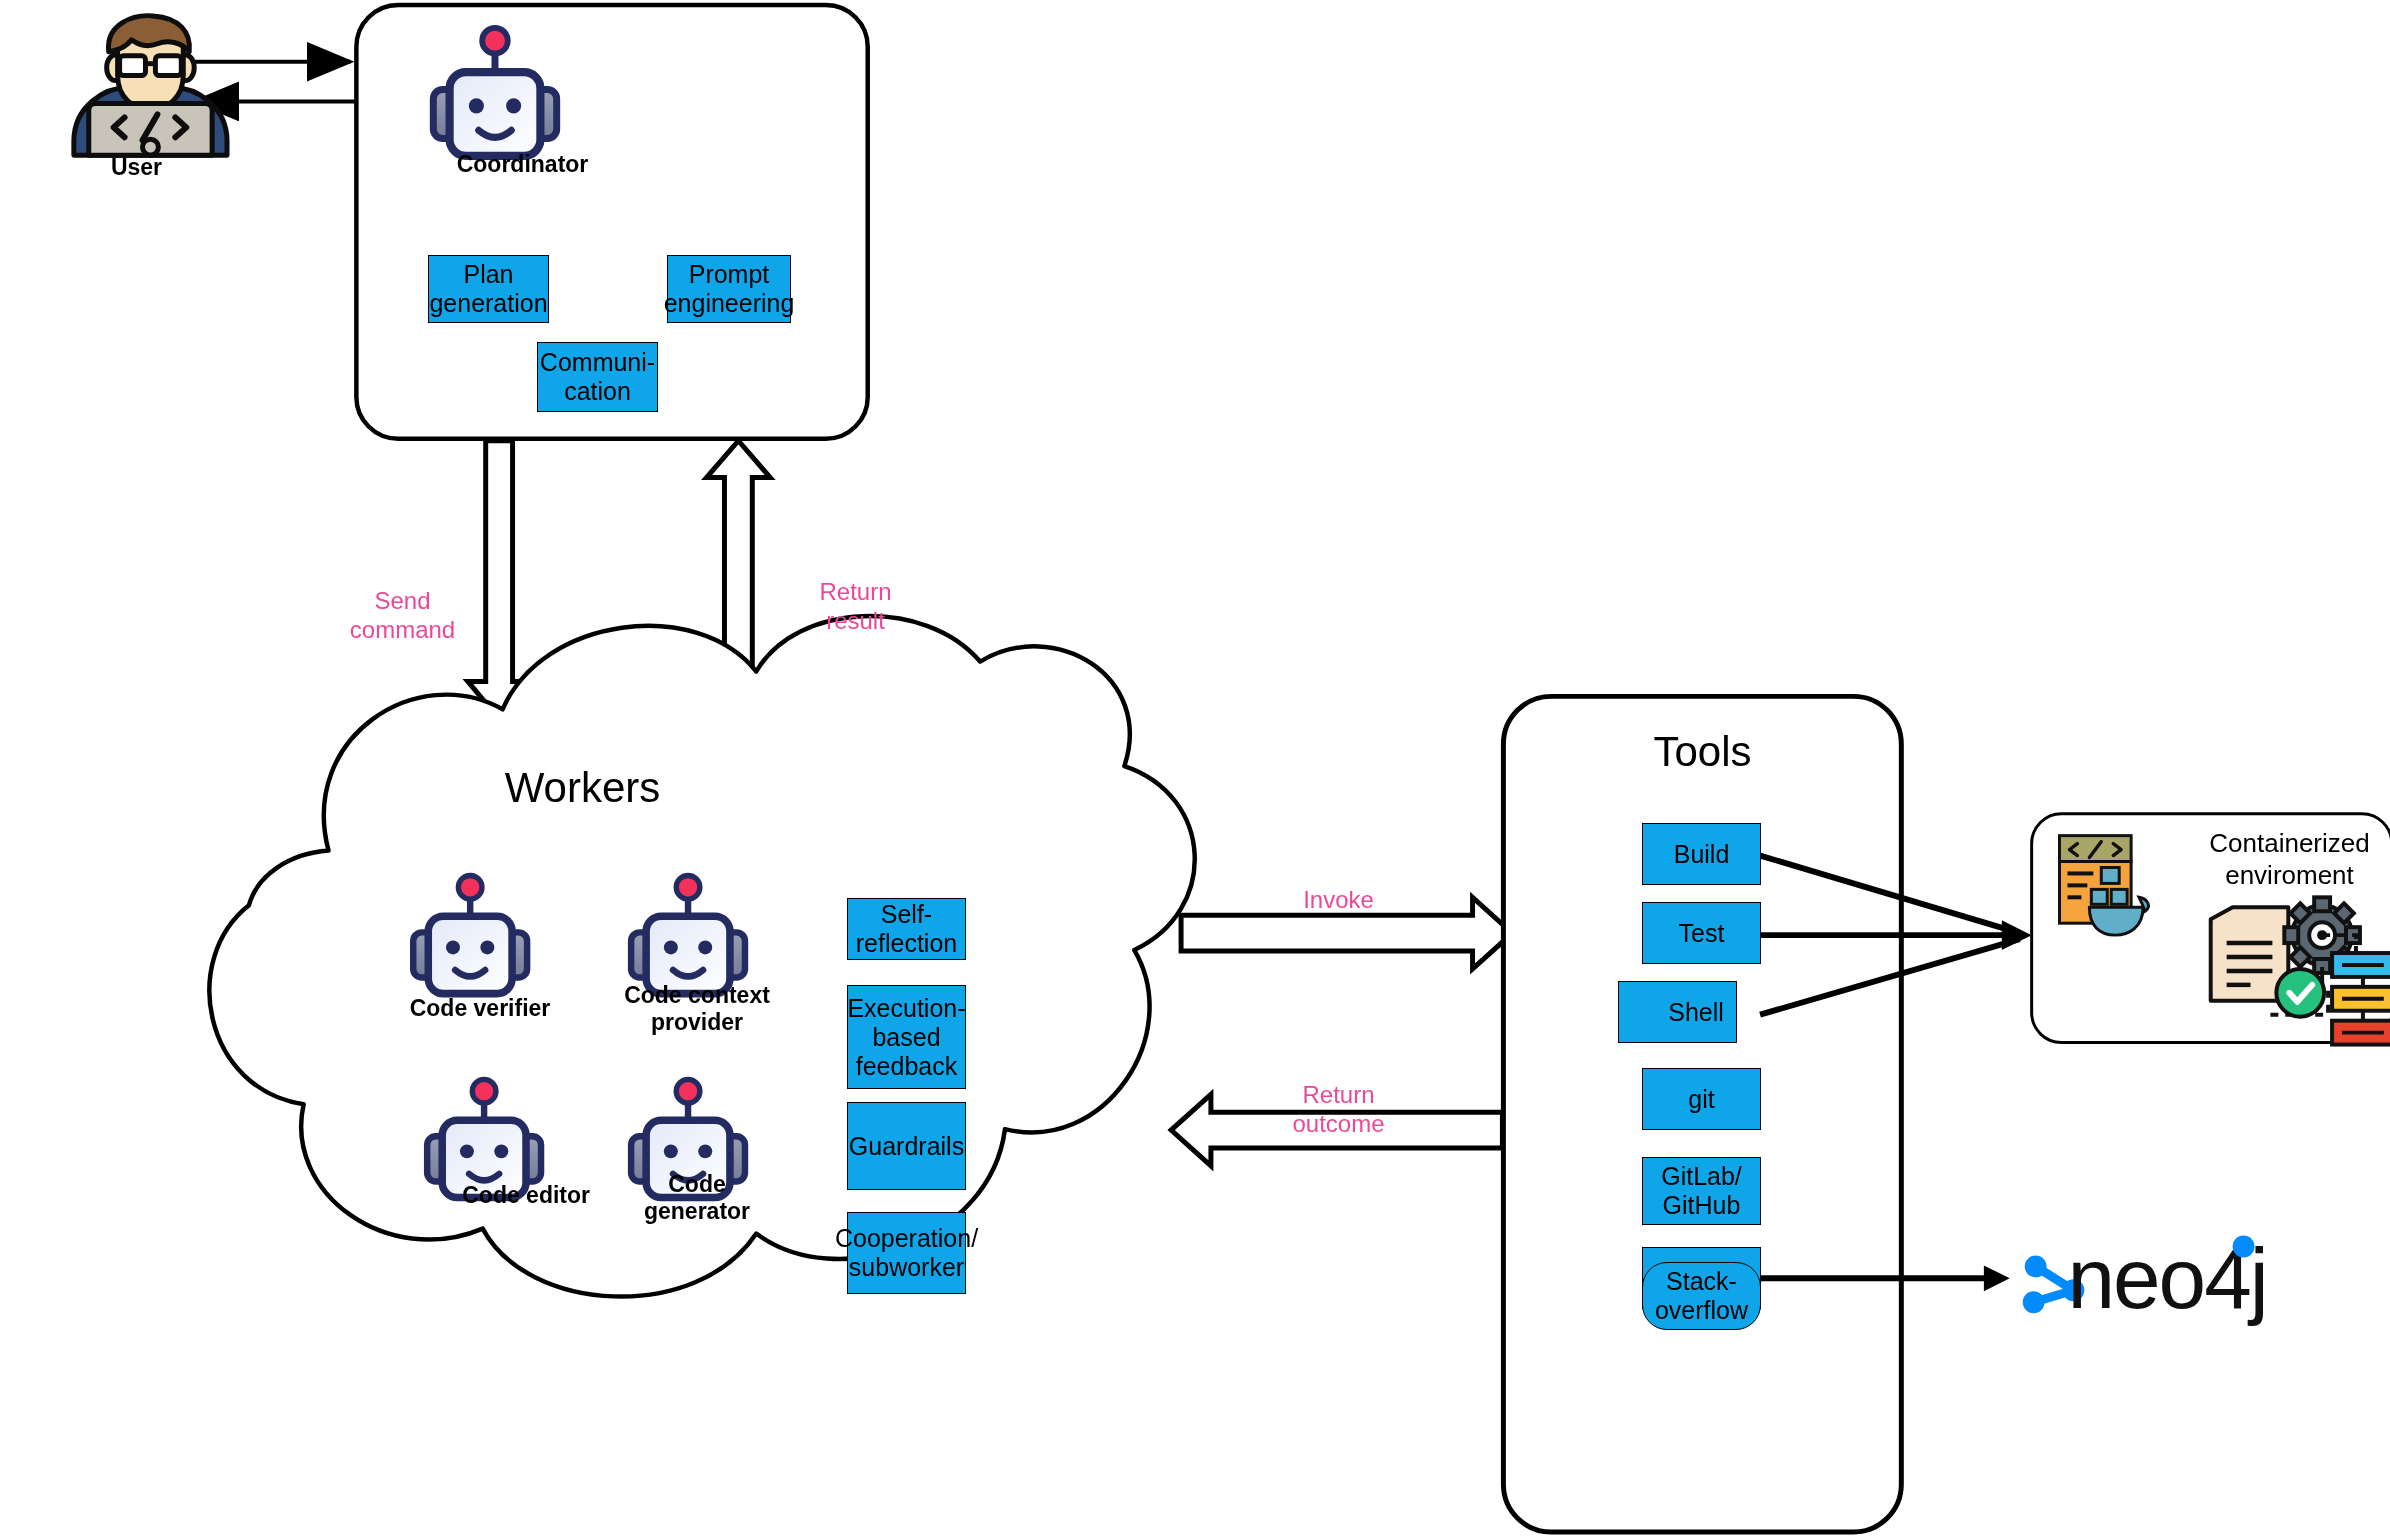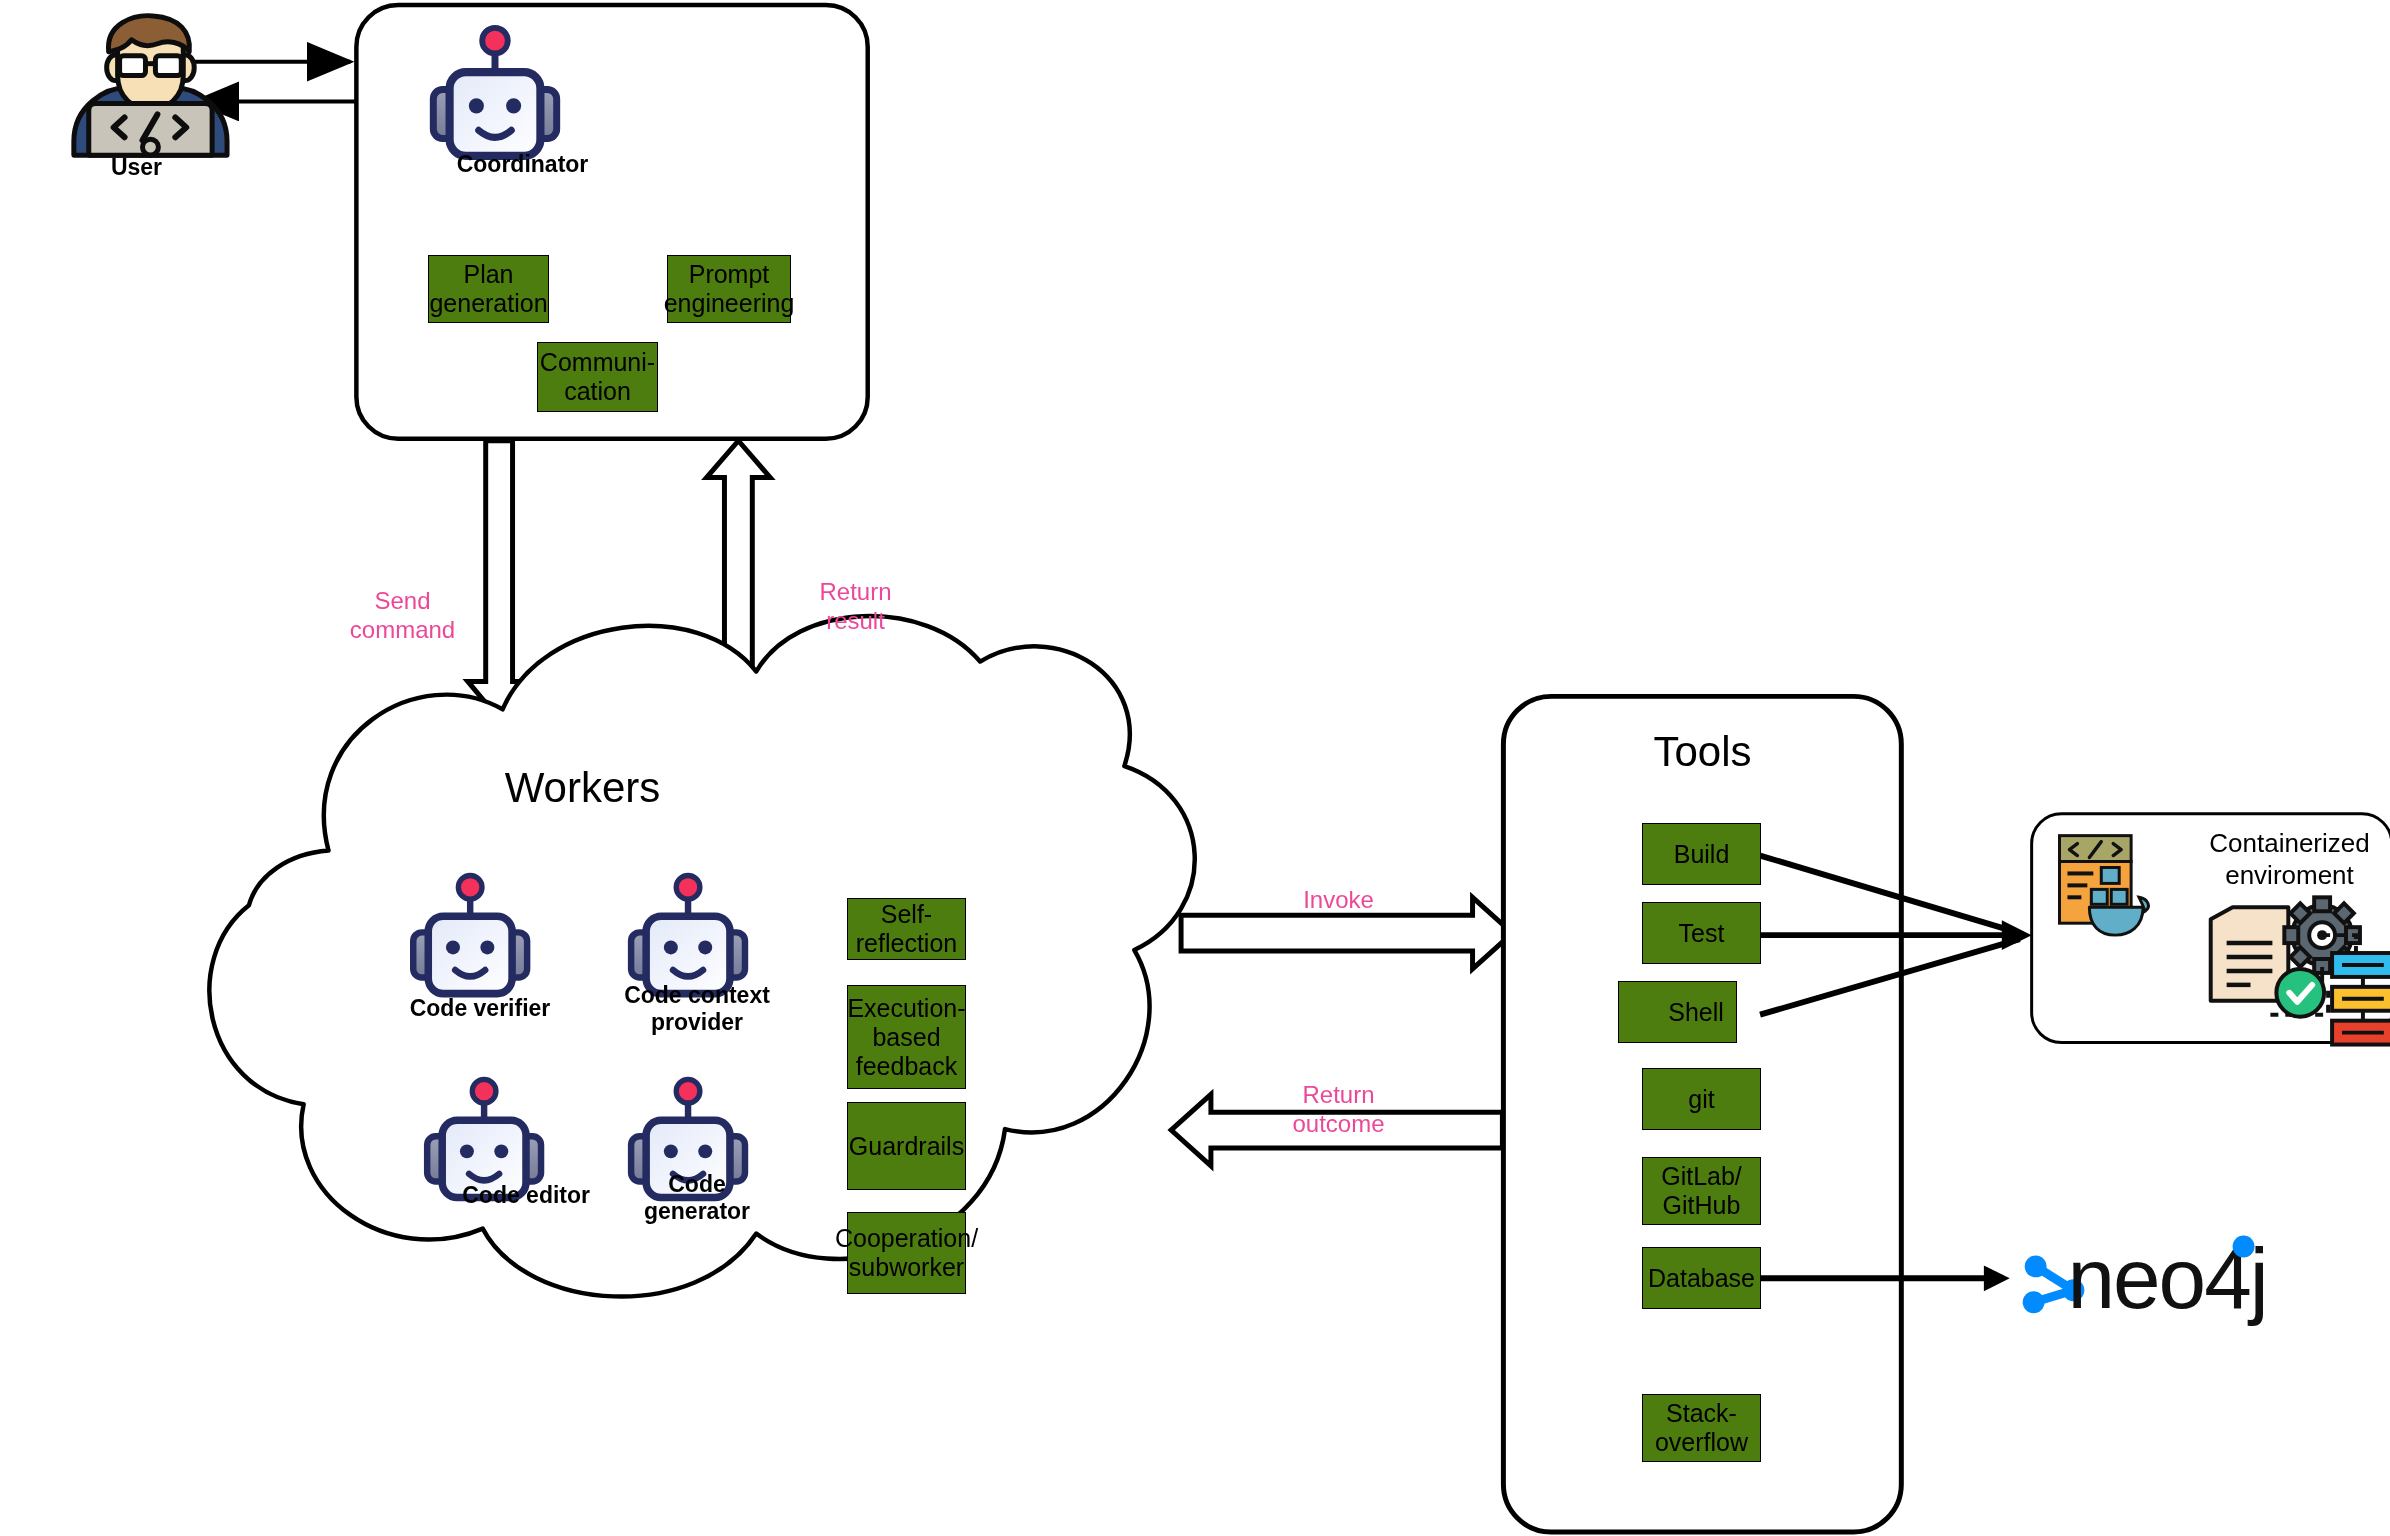--- a/index.html
+++ b/index.html
@@ -31,21 +31,21 @@
   .node-label {
     font-size: 23px;
     font-weight: bold;
     text-align: center;
     line-height: 1.18;
     color: #000;
     white-space: pre-line;
   }
   .cap-box {
     border: 1.6px solid #000;
-    background: #4d7c0f;
+    background: #0ea5e9;
     box-sizing: border-box;
     display: flex;
     align-items: center;
     justify-content: center;
     text-align: center;
     font-size: 25px;
     line-height: 1.16;
     color: #000;
     white-space: pre-line;
   }
@@ -296,20 +296,20 @@
 
   <div class="abs big-title" style="left:1583px; top:728px; width:239px;">Tools</div>
 
   <div class="abs cap-box" style="left:1642px; top:823px; width:119px; height:62px;">Build</div>
   <div class="abs cap-box" style="left:1642px; top:902px; width:119px; height:62px;">Test</div>
   <div class="abs cap-box" style="left:1618px; top:981px; width:119px; height:62px;padding-left:37px;">Shell</div>
   <div class="abs cap-box" style="left:1642px; top:1068px; width:119px; height:62px;">git</div>
   <div class="abs cap-box" style="left:1642px; top:1157px; width:119px; height:68px;">GitLab/
 GitHub</div>
   <div class="abs cap-box" style="left:1642px; top:1247px; width:119px; height:62px;">Database</div>
-  <div class="abs cap-box" style="left:1642px; top:1394px; width:119px; height:68px;">Stack-
+  <div class="abs cap-box" style="left:1642px; top:1262px; width:119px; height:68px;border-radius:25px;">Stack-
 overflow</div>
 
   <div class="abs container-title" style="left:2175px; top:828px; width:229px;">Containerized
 enviroment</div>
 
 </div>
 
 
 </body></html>

